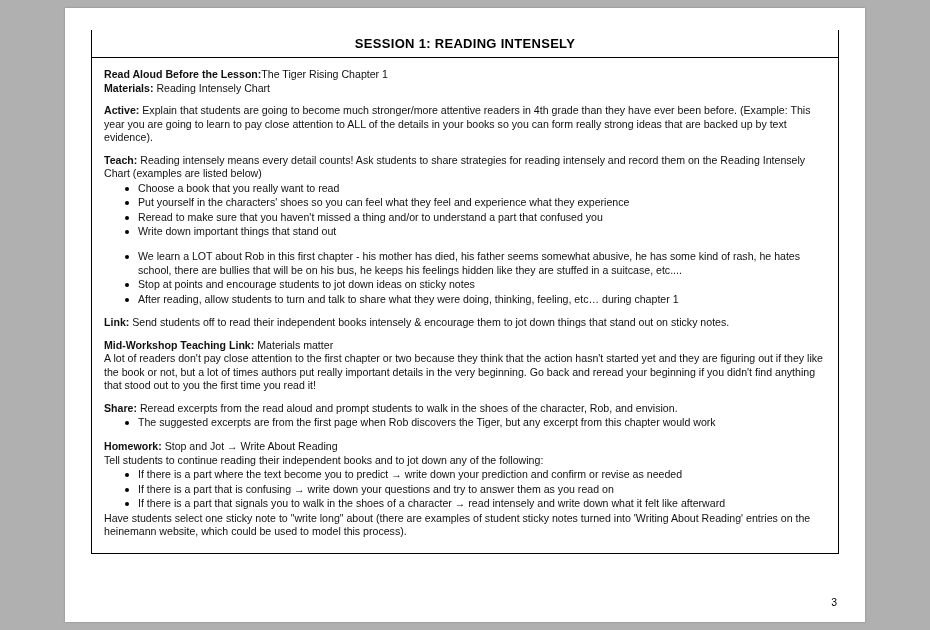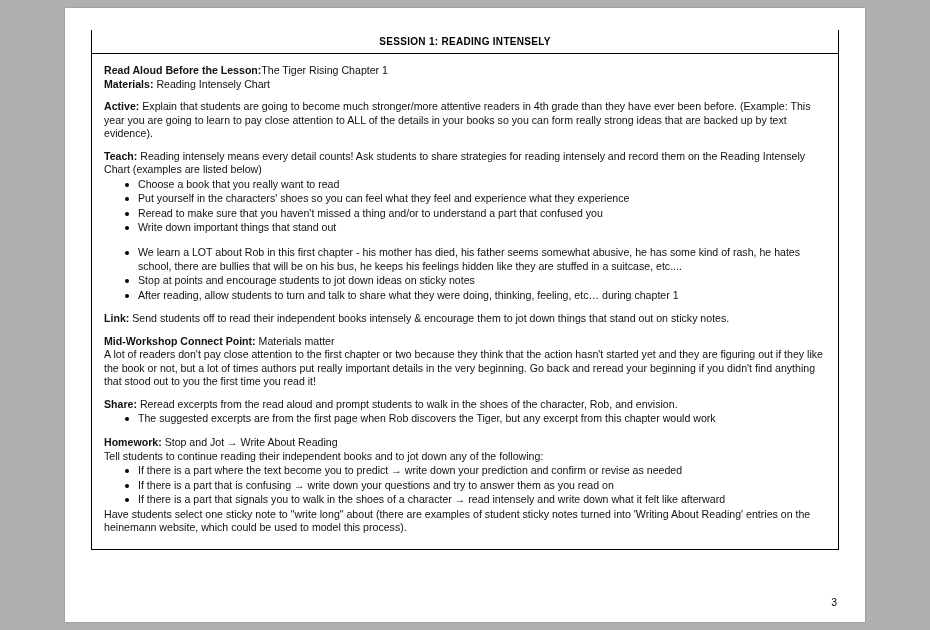--- a/index.html
+++ b/index.html
@@ -37,21 +37,21 @@
     letter-spacing: 0.4px;
     padding: 6px 0 7px 0;
     border: 1px solid #000;
   }
   .session-header {
     border-left: 1px solid #000;
     border-right: 1px solid #000;
     border-bottom: 1px solid #000;
     text-align: center;
     font-weight: bold;
-    font-size: 10px;
+    font-size: 13px;
     letter-spacing: 0.3px;
     padding: 6px 0 6px 0;
     color: #000;
   }
   .body-box {
     border-left: 1px solid #000;
     border-right: 1px solid #000;
     border-bottom: 1px solid #000;
     padding: 10px 12px 14px 12px;
     font-size: 10.6px;
@@ -140,21 +140,21 @@
 
       <div class="spacer"></div>
 
       <div class="para">
         <span class="b">Link:</span><span> Send students off to read their independent books intensely &amp; encourage them to jot down things that stand out on sticky notes.</span>
       </div>
 
       <div class="spacer"></div>
 
       <div class="para">
-        <span class="b">Mid-Workshop Connect Point:</span><span class="i"> Materials matter</span>
+        <span class="b">Mid-Workshop Teaching Link:</span><span class="i"> Materials matter</span>
       </div>
       <div class="para">A lot of readers don't pay close attention to the first chapter or two because they think that the action hasn't started yet and they are figuring out if they like the book or not, but a lot of times authors put really important details in the very beginning. Go back and reread your beginning if you didn't find anything that stood out to you the first time you read it!</div>
 
       <div class="spacer"></div>
 
       <div class="para">
         <span class="b">Share:</span><span> Reread excerpts from the read aloud and prompt students to walk in the shoes of the character, Rob, and envision.</span>
       </div>
       <ul class="bullets">
         <li>The suggested excerpts are from the first page when Rob discovers the Tiger, but any excerpt from this chapter would work</li>

